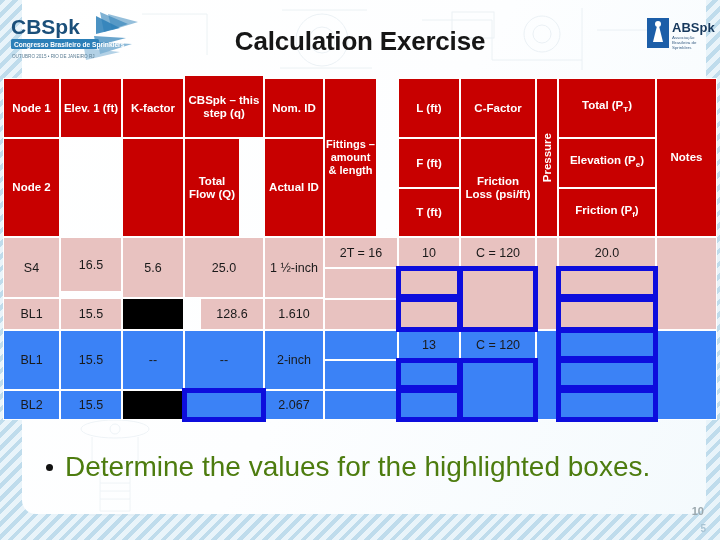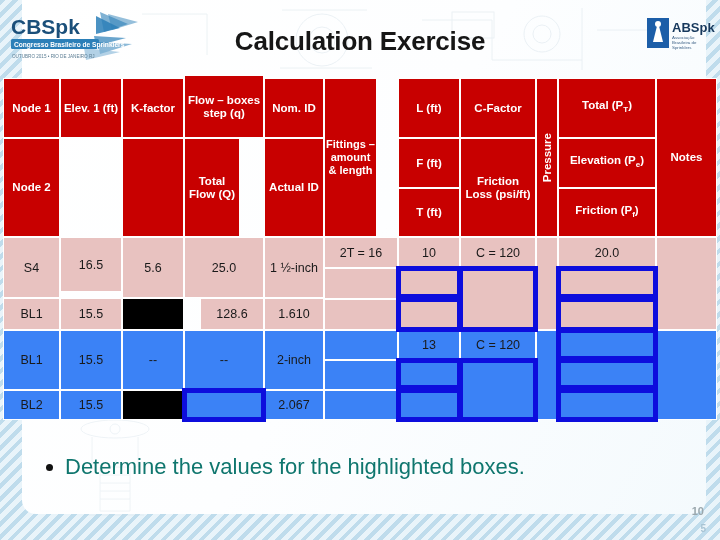--- a/index.html
+++ b/index.html
@@ -45,21 +45,21 @@
 
   
   .hl{position:absolute;box-sizing:border-box;border:5px solid #0d0ddd;
      background:transparent;pointer-events:none;}
 
   
   #bullet-row{position:absolute;left:46px;top:448px;width:640px;height:38px;
      display:flex;align-items:center;}
   #bullet-dot{width:7px;height:7px;border-radius:50%;background:#111;
      margin-right:12px;flex:0 0 auto;}
-  #bullet-text{font-size:22px;color:#0f766e;white-space:nowrap;}
+  #bullet-text{font-size:28px;color:#4d7c0f;white-space:nowrap;}
   #slide-number{position:absolute;right:16px;top:505px;font-size:11px;
      color:#9aa7ad;font-weight:bold;}
   #slide-number2{position:absolute;right:14px;top:523px;font-size:10px;
      color:#a8c4d4;font-weight:bold;}
 </style>
 </head>
 <body>
 
 <div id="slide-bg"></div>
 <div id="slide-face"></div>
@@ -129,21 +129,21 @@
   <div class="cell hdr" style="left:57px;top:0;width:62px;height:60px;">
       <span>Elev. 1 (ft)</span>
     </div>
 
   <div class="cell hdr" style="left:119px;top:0;width:62px;height:60px;">
       <span>K-factor</span>
     </div>
   <div class="cell hdr" style="left:119px;top:60px;width:62px;height:99px;"></div>
 
   <div class="cell hdr" style="left:181px;top:-3px;width:80px;height:63px;">
-      <span>Flow – boxes step (q)</span>
+      <span>CBSpk – this step (q)</span>
     </div>
   <div class="cell hdr" style="left:181px;top:60px;width:56px;height:99px;">
       <span>Total Flow (Q)</span>
     </div>
 
   <div class="cell hdr" style="left:261px;top:0;width:60px;height:60px;">
       <span>Nom. ID</span>
     </div>
   <div class="cell hdr" style="left:261px;top:60px;width:60px;height:99px;">
       <span>Actual ID</span>

